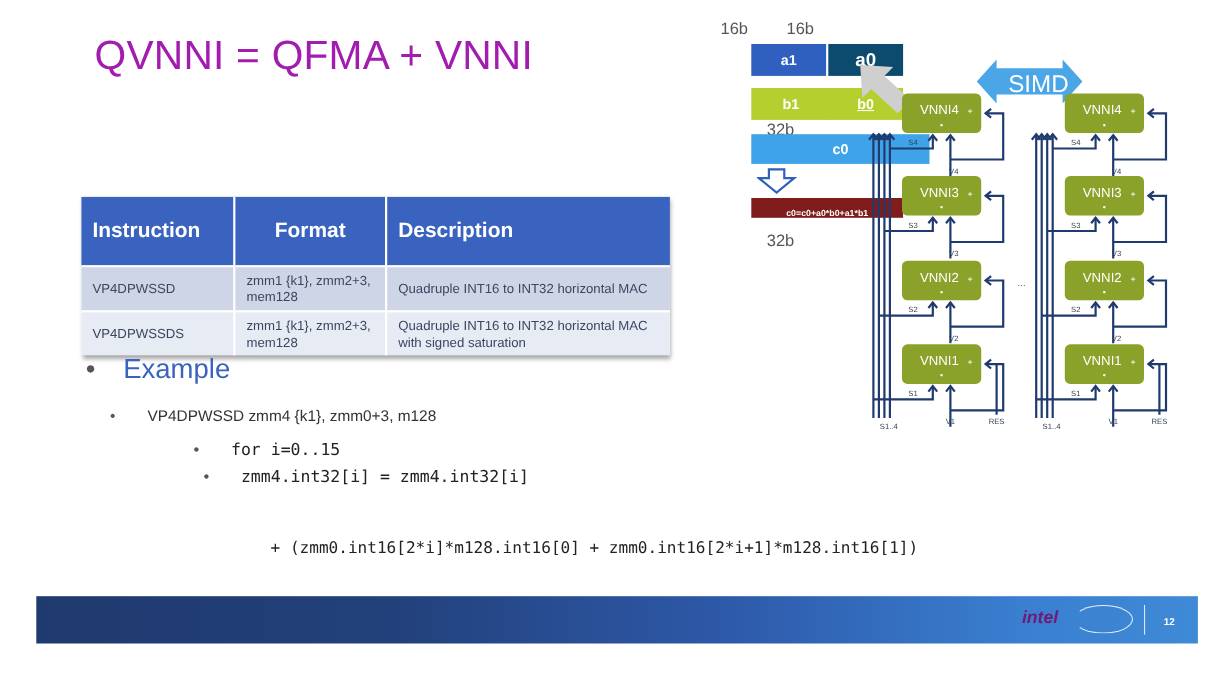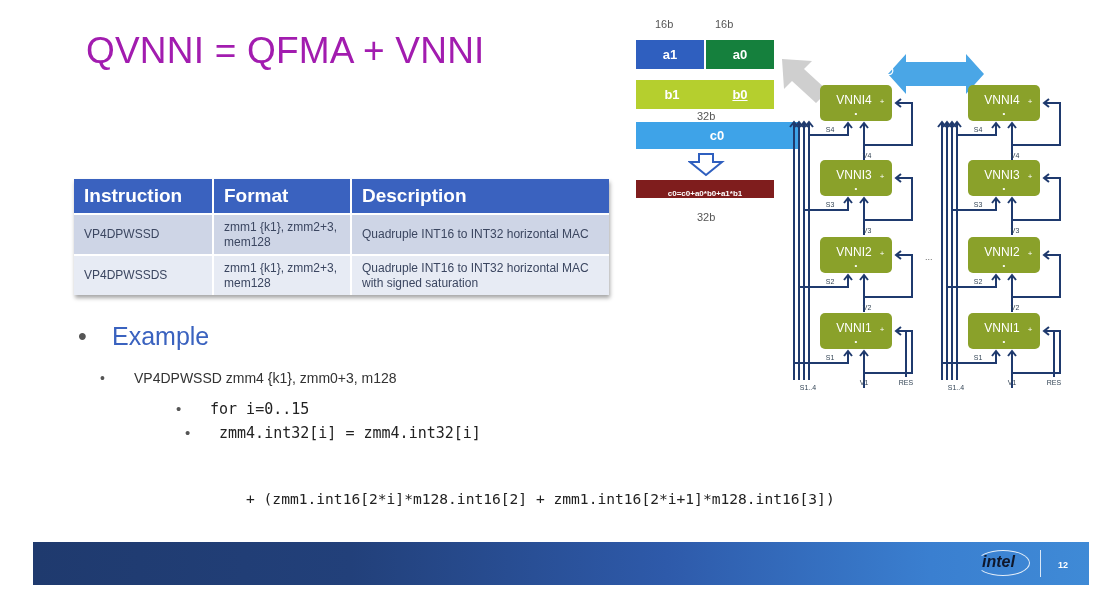--- a/index.html
+++ b/index.html
@@ -3,50 +3,50 @@
 <meta charset="utf-8">
 <style>
   html, body { margin: 0; padding: 0; background: #ffffff; }
   body { width: 1116px; height: 612px; position: relative; overflow: hidden;
          font-family: "Liberation Sans", "DejaVu Sans", sans-serif; }
   .title { position: absolute; left: 86px; top: 30px; font-size: 37px; color: #a21caf; letter-spacing: 0.2px; }
 
   
   .tbl-wrap { position: absolute; left: 74px; top: 179px; width: 535px; box-shadow: 1px 3px 4px rgba(0,0,0,0.35); }
   table { border-collapse: collapse; width: 100%; }
-  th { background: #3a62bf; color: #fff; text-align: left; font-size: 19px; font-weight: bold; padding: 0 10px; height: 34px;
+  th { background: #3a62bf; color: #fff; text-align: left; font-size: 19px; font-weight: bold; padding: 14px 10px; height: 34px;
        border-right: 2px solid #fff; }
   th:last-child { border-right: none; }
   td { font-size: 12px; color: #3b4660; padding: 0 10px; height: 39px; line-height: 15px; border-right: 2px solid #fff; border-top: 2px solid #fff; }
   td:last-child { border-right: none; }
   tr.r0 td { background: #ced5e6; }
   tr.r1 td { background: #e7ebf4; }
-  .c0 { width: 118px; } .c1 { width: 116px; }
+  .c0 { width: 118px; } .c1 { width: 116px; text-align: center; }
 
   
   .b1 { position: absolute; left: 78px; top: 322px; font-size: 25px; color: #3a62bf; }
   .b1 .dot, .b2 .dot, .b3 .dot, .b4 .dot { color: #555; }
   .b2 { position: absolute; left: 100px; top: 370px; font-size: 14px; color: #333; }
   .b3 { position: absolute; left: 140px; top: 400px; font-size: 15px; color: #222; font-family: "DejaVu Sans Mono", monospace; margin-left: 36px; }
   .b4 { position: absolute; left: 185px; top: 424px; font-size: 15px; color: #222; font-family: "DejaVu Sans Mono", monospace; }
   .dot { display: inline-block; width: 34px; }
   .b3 .dot, .b4 .dot { font-family: "Liberation Sans", sans-serif; width: 34px; }
   .code-lines { position: absolute; left: 246px; top: 445px; font-family: "DejaVu Sans Mono", monospace; font-size: 14.6px; color: #222; line-height: 21.5px; white-space: pre; }
 
   
   .footer { position: absolute; left: 33px; top: 542px; width: 1056px; height: 43px;
             background: linear-gradient(90deg, #1f3a6e 0%, #22407a 30%, #2e5aaa 60%, #3a7fd0 85%, #3f8ad6 100%); }
-  .intel { position: absolute; left: 982px; top: 553px; color: #0f172a; font-size: 16px; font-weight: bold; font-style: italic; }
+  .intel { position: absolute; left: 929px; top: 553px; color: #701a75; font-size: 16px; font-weight: bold; font-style: italic; }
   .intel-ring { position: absolute; left: 976px; top: 550px; width: 52px; height: 24px; border: 1.5px solid rgba(255,255,255,0.85); border-radius: 50%; border-left-color: transparent; }
   .fdiv { position: absolute; left: 1040px; top: 550px; width: 1px; height: 27px; background: rgba(255,255,255,0.8); }
   .pnum { position: absolute; left: 1058px; top: 560px; color: #fff; font-size: 9px; font-weight: bold; }
 
   
-  .blk { position: absolute; color: #fff; font-weight: bold; text-align: center; }
-  .lbl { position: absolute; font-size: 11px; color: #555; }
+  .blk { position: absolute; color: #fff; font-weight: bold; text-align: center; margin-left: 47px; }
+  .lbl { position: absolute; font-size: 15px; color: #555; }
 
   svg text { font-family: "Liberation Sans", sans-serif; }
 </style>
 </head>
 <body>
 
 <div class="title">QVNNI = QFMA + VNNI</div>
 
 <div class="tbl-wrap">
   <table>
@@ -70,47 +70,48 @@
       </tr>
     </tbody>
   </table>
 </div>
 
 <div class="b1"><span class="dot">•</span><span>Example</span></div>
 <div class="b2"><span class="dot">•</span><span>VP4DPWSSD zmm4 {k1}, zmm0+3, m128</span></div>
 <div class="b3"><span class="dot">•</span><span>for i=0..15</span></div>
 <div class="b4"><span class="dot">•</span><span>zmm4.int32[i] = zmm4.int32[i]</span></div>
 <div class="code-lines">
+  <div>+ (zmm0.int16[2*i]*m128.int16[0] + zmm0.int16[2*i+1]*m128.int16[1])</div>
   <div>+ (zmm1.int16[2*i]*m128.int16[2] + zmm1.int16[2*i+1]*m128.int16[3])</div>
   
   
 </div>
 
 <div class="lbl" style="left:655px;top:18px;">16b</div>
 <div class="lbl" style="left:715px;top:18px;">16b</div>
 <div class="blk" style="left:636px;top:40px;width:68px;height:29px;line-height:29px;background:#2f5fbf;font-size:13px;">a1</div>
-<div class="blk" style="left:706px;top:40px;width:68px;height:29px;line-height:29px;background:#15803d;font-size:13px;text-align:center;">a0</div>
+<div class="blk" style="left:706px;top:40px;width:68px;height:29px;line-height:29px;background:#0c4a6e;font-size:17px;text-align:center;">a0</div>
 <div class="blk" style="left:636px;top:80px;width:72px;height:29px;line-height:29px;background:#b5cf2e;font-size:13px;">b1</div>
 <div class="blk" style="left:706px;top:80px;width:68px;height:29px;line-height:29px;background:#b5cf2e;font-size:13px;text-decoration:underline;">b0</div>
 <div class="lbl" style="left:697px;top:110px;">32b</div>
 <div class="blk" style="left:636px;top:122px;width:162px;height:27px;line-height:27px;background:#3ea3e8;font-size:13px;">c0</div>
 <svg style="position:absolute;left:688px;top:152px;" width="40" height="26">
   <path d="M11,2 L25,2 L25,10 L34,10 L18,23 L2,10 L11,10 Z" fill="#fff" stroke="#2f5fbf" stroke-width="2"></path>
 </svg>
 <div class="blk" style="left:636px;top:180px;width:138px;height:18px;line-height:27px;background:#7f1d1d;font-size:8px;">c0=c0+a0*b0+a1*b1</div>
 <div class="lbl" style="left:697px;top:211px;">32b</div>
 
 <svg style="position:absolute;left:778px;top:55px;" width="60" height="55">
   <path d="M4,4 L34,6 L26,14 L50,36 L38,48 L14,26 L6,34 Z" fill="#cfcfcf"></path>
 </svg>
 
 <svg style="position:absolute;left:886px;top:52px;" width="100" height="44">
   <path d="M2,22 L20,2 L20,10 L80,10 L80,2 L98,22 L80,42 L80,34 L20,34 L20,42 Z" fill="#4aa6e6"></path>
 </svg>
-<div style="position:absolute;left:864px;top:64px;width:56px;color:#fff;font-size:12px;">SIMD</div>
+<div style="position:absolute;left:916px;top:64px;width:56px;text-align:center;color:#fff;font-size:22px;">SIMD</div>
 
 <svg id="vnni-svg" style="position:absolute;left:780px;top:80px;" width="336" height="320">
     <line x1="14" y1="42" x2="14" y2="300" stroke="#1f3a6e" stroke-width="2"></line>
     <path d="M10,47 L14,42 L18,47" fill="none" stroke="#1f3a6e" stroke-width="2"></path>
     <line x1="19" y1="42" x2="19" y2="300" stroke="#1f3a6e" stroke-width="2"></line>
     <path d="M15,47 L19,42 L23,47" fill="none" stroke="#1f3a6e" stroke-width="2"></path>
     <line x1="24" y1="42" x2="24" y2="300" stroke="#1f3a6e" stroke-width="2"></line>
     <path d="M20,47 L24,42 L28,47" fill="none" stroke="#1f3a6e" stroke-width="2"></path>
     <line x1="29" y1="42" x2="29" y2="300" stroke="#1f3a6e" stroke-width="2"></line>
     <path d="M25,47 L29,42 L33,47" fill="none" stroke="#1f3a6e" stroke-width="2"></path>

